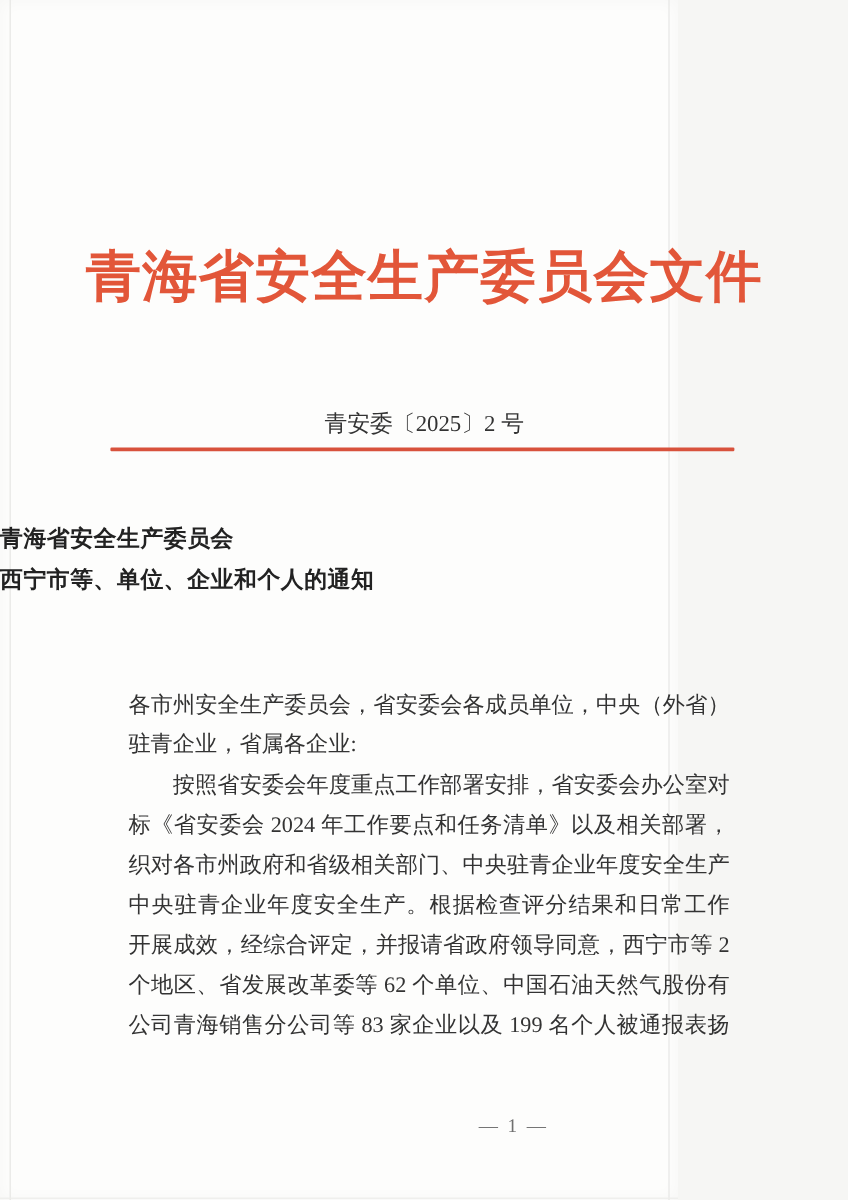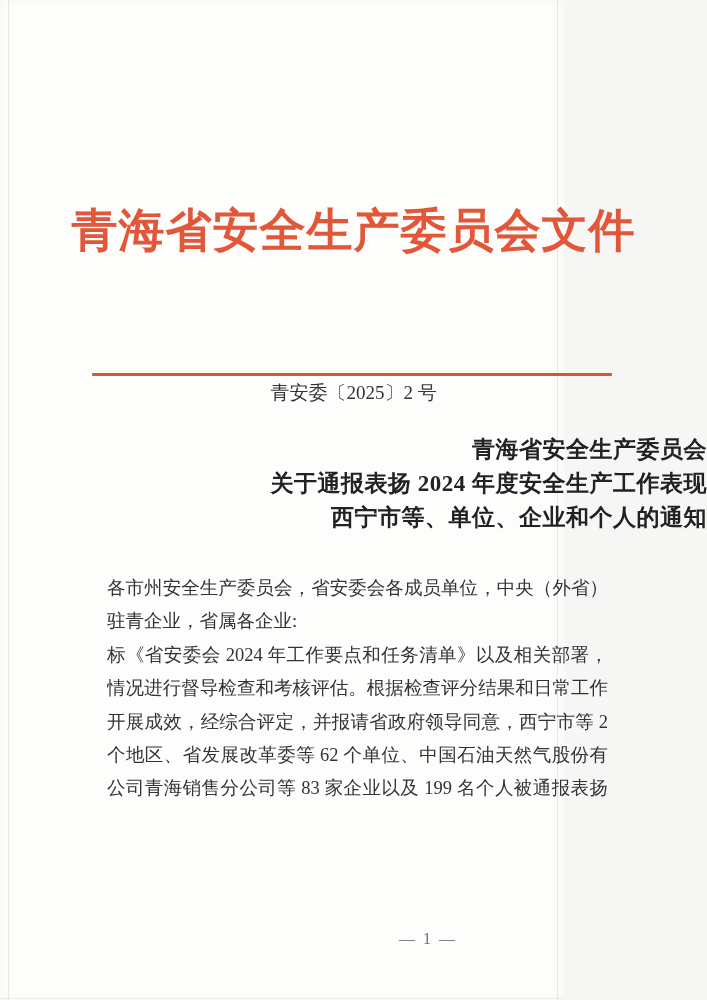--- a/index.html
+++ b/index.html
@@ -40,32 +40,31 @@
     letter-spacing:1px;
     color:var(--header-red);
     white-space:nowrap;
   }
   .doc-number{
     position:absolute;top:340px;left:0;width:707px;
     text-align:center;
     font-size:19px;
     color:var(--ink);
     white-space:nowrap;
-    margin-top:40px;
   }
   .red-rule{
     position:absolute;top:373px;left:92px;
     width:520px;height:3px;
     background:var(--rule-red);
     border-radius:1px;
   }
   .doc-title{
     position:absolute;top:433px;left:0;width:707px;
-    text-align:right;
-    font-size:23px;
+    text-align:left;
+    font-size:19px;
     line-height:34px;
     font-weight:bold;
     color:var(--title-ink);
     letter-spacing:0.5px;
   }
   .body-text{
     position:absolute;top:572px;left:107px;
     width:501px;
     font-size:18.5px;
     line-height:33.4px;
@@ -102,29 +101,30 @@
   <div class="scan-edge-bottom"></div>
 
   <div class="red-header">青海省安全生产委员会文件</div>
 
   <div class="doc-number">青安委〔2025〕2 号</div>
 
   <div class="red-rule"></div>
 
   <div class="doc-title">
     <div>青海省安全生产委员会</div>
-    <div>关于通报表扬 2024 年度安全生产工作表现</div>
     <div>西宁市等、单位、企业和个人的通知</div>
   </div>
 
   <div class="body-text">
     <div class="body-line">各市州安全生产委员会，省安委会各成员单位，中央（外省）</div>
     <div class="body-line para-end">驻青企业，省属各企业:</div>
+    <div class="body-line indent">按照省安委会年度重点工作部署安排，省安委会办公室对</div>
     <div class="body-line">标《省安委会 2024 年工作要点和任务清单》以及相关部署，组</div>
-    <div class="body-line">情况进行督导检查和考核评估。根据检查评分结果和日常工作</div>
+    <div class="body-line">织对各市州政府和省级相关部门、中央驻青企业年度安全生产</div>
+    <div class="body-line">中央驻青企业年度安全生产。根据检查评分结果和日常工作</div>
     <div class="body-line">开展成效，经综合评定，并报请省政府领导同意，西宁市等 2</div>
     <div class="body-line">个地区、省发展改革委等 62 个单位、中国石油天然气股份有限</div>
     <div class="body-line">公司青海销售分公司等 83 家企业以及 199 名个人被通报表扬为</div>
   </div>
 
   <div class="page-number">— 1 —</div>
 
 </div>
 
 </body></html>

